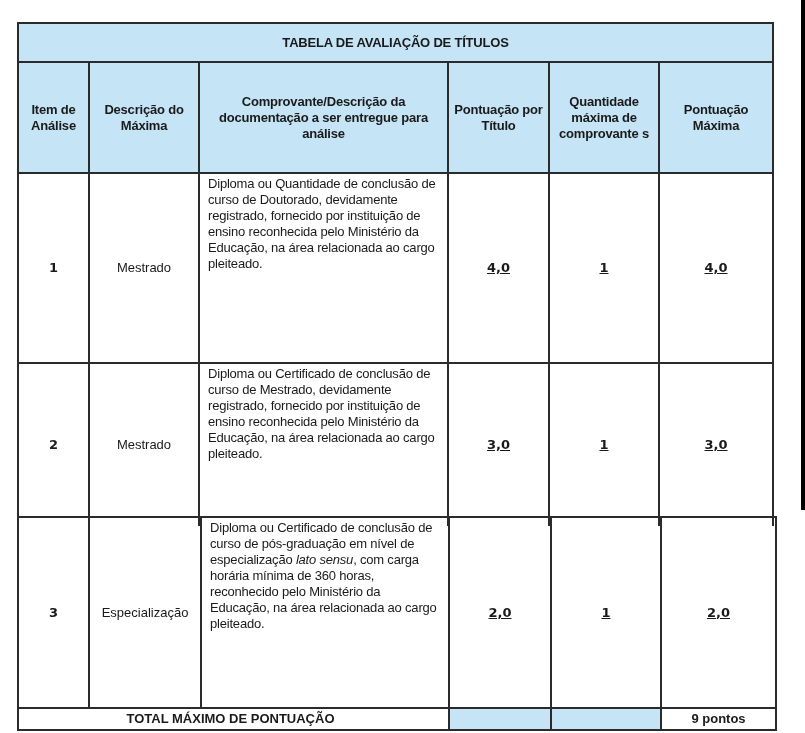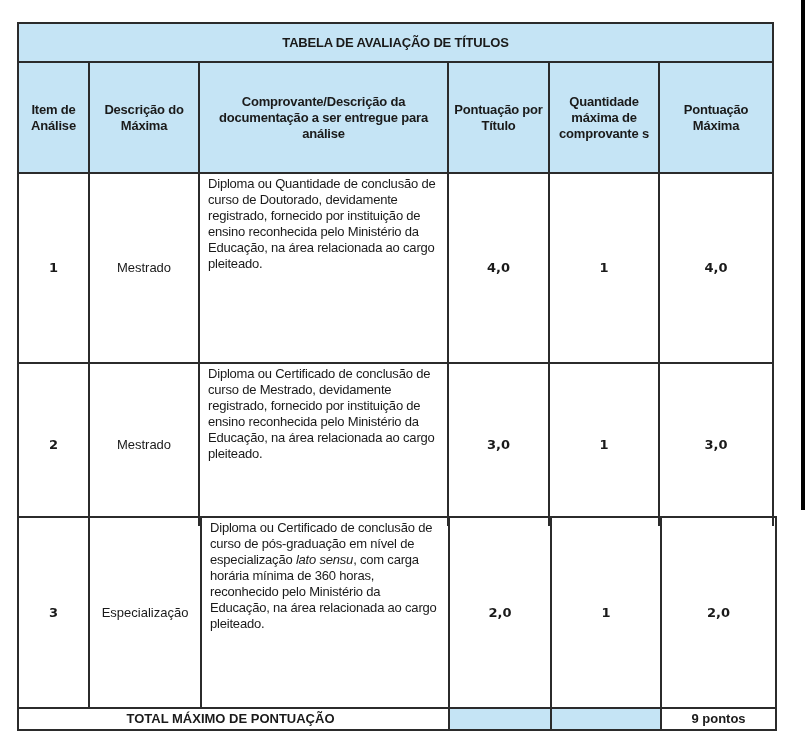--- a/index.html
+++ b/index.html
@@ -7,21 +7,21 @@
            font-family: "Liberation Sans", "DejaVu Sans", sans-serif; color: #1a1a1a; }
     .right-bar { position: absolute; left: 801px; top: 0; width: 4px; height: 510px; background: #000; }
     .tbl { position: absolute; border-collapse: collapse; table-layout: fixed; }
     .tbl td { border: 2px solid #2b2b2b; padding: 0; text-align: center; vertical-align: middle;
               font-size: 13px; line-height: 16px; }
     .hdr { background: #c5e4f5; font-weight: bold; }
     .title-cell { height: 37px; font-size: 13px; letter-spacing: -0.2px; }
     .colhdr { height: 93px; font-size: 13px; line-height: 19px; letter-spacing: -0.2px; }
     .desc { text-align: left !important; vertical-align: top !important; padding: 2px 6px 0 8px !important;
             font-size: 13.5px; line-height: 21.5px; letter-spacing: -0.2px; }
-    .num { font-family: "DejaVu Sans", sans-serif; font-weight: bold; font-size: 12.5px; }
+    .num { font-family: "DejaVu Sans", sans-serif; font-weight: bold; font-size: 12.5px; text-decoration: underline; }
     .item { font-weight: bold; font-family: "DejaVu Sans", sans-serif; font-size: 12.5px; }
     .titulo { font-size: 13.5px; line-height: 21px; }
     #top-table { left: 17px; top: 22px; width: 755px; }
     #top-table .lastrow td { border-bottom: none; }
     #bottom-table { left: 17px; top: 516px; width: 758px; }
     .total-label { text-align: right; font-weight: bold; padding-right: 6px !important; height: 20px; font-size: 13px; }
     .total-blue { background: #c5e4f5; }
     .total-val { font-weight: bold; font-size: 13px; border-radius: 11px; }
   </style>
 </head>

